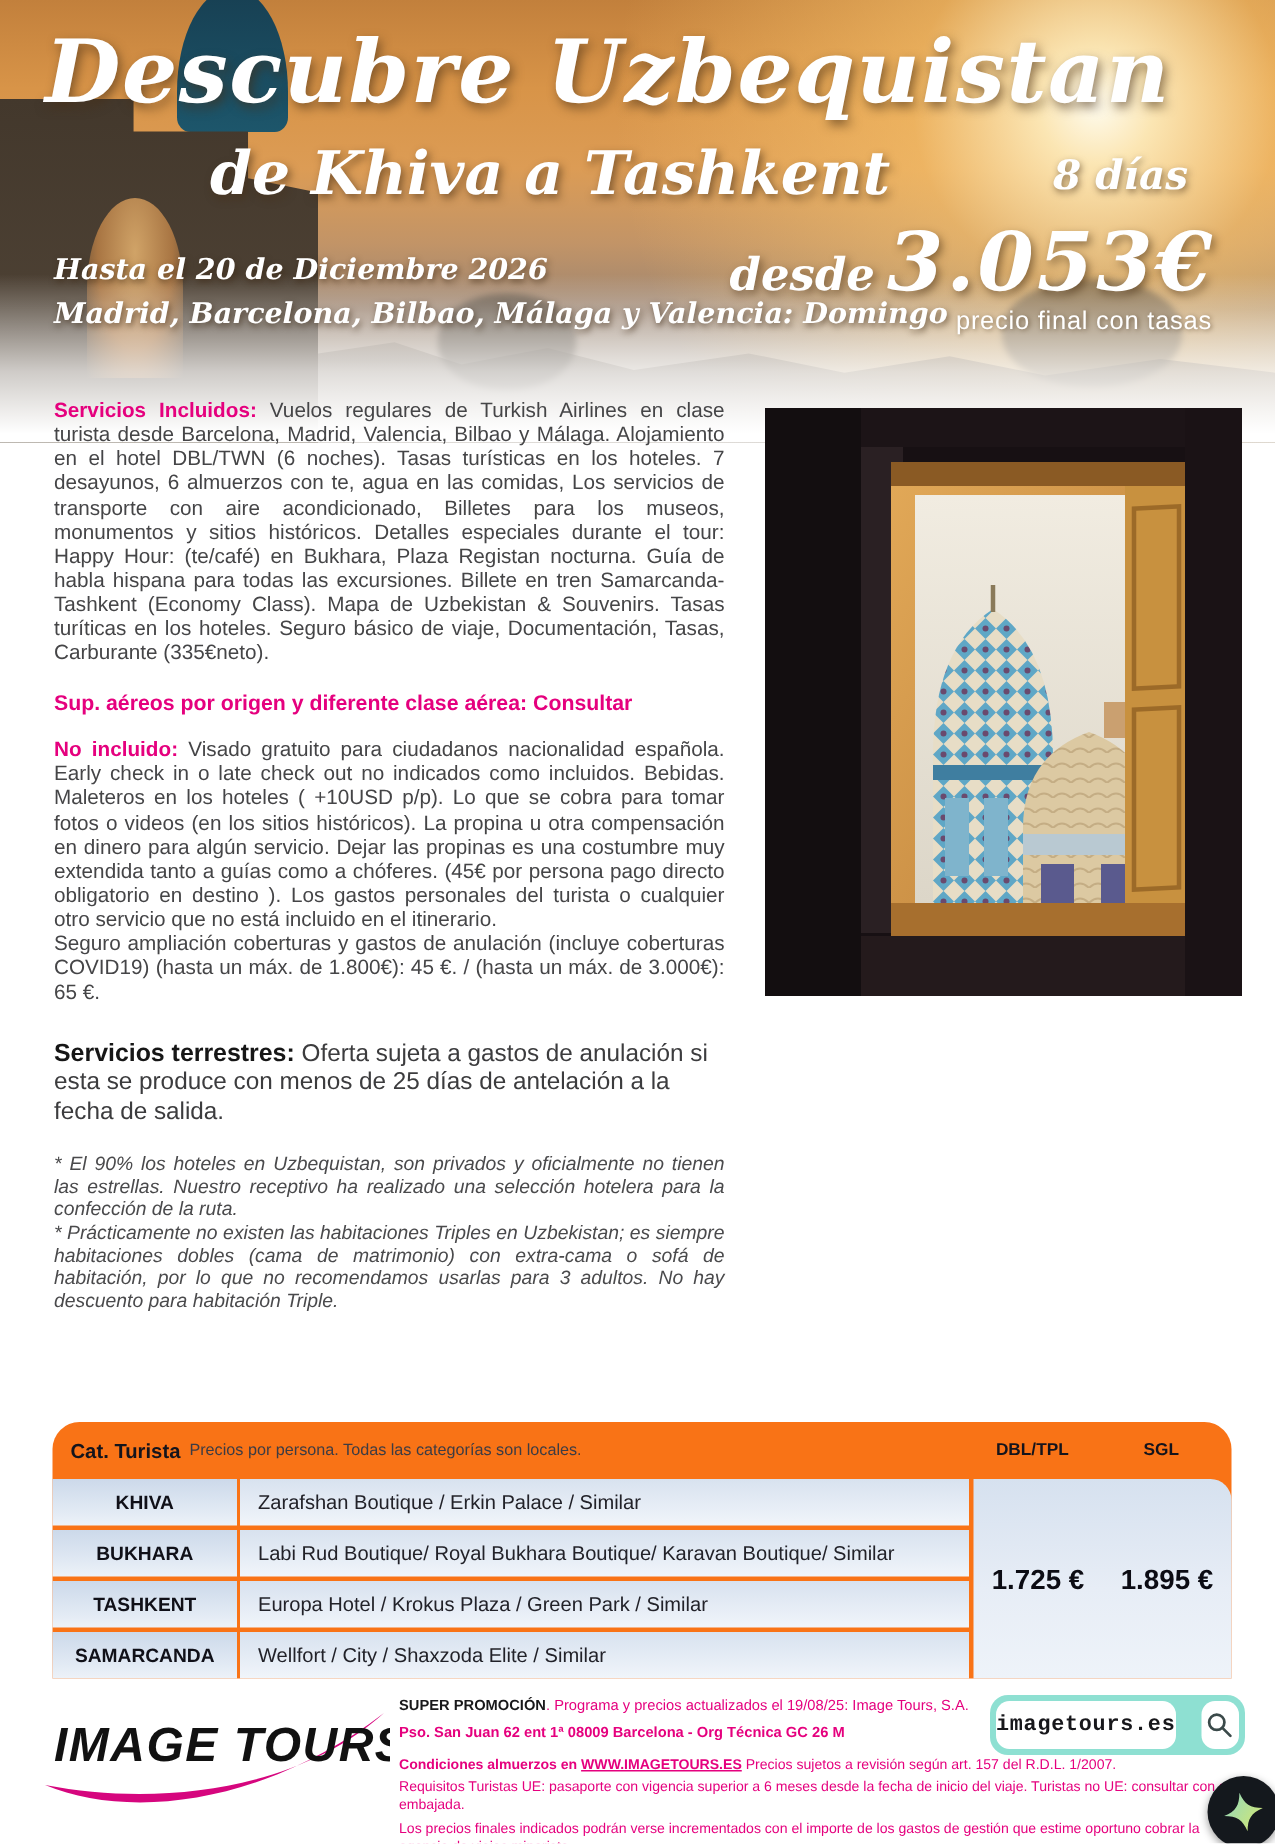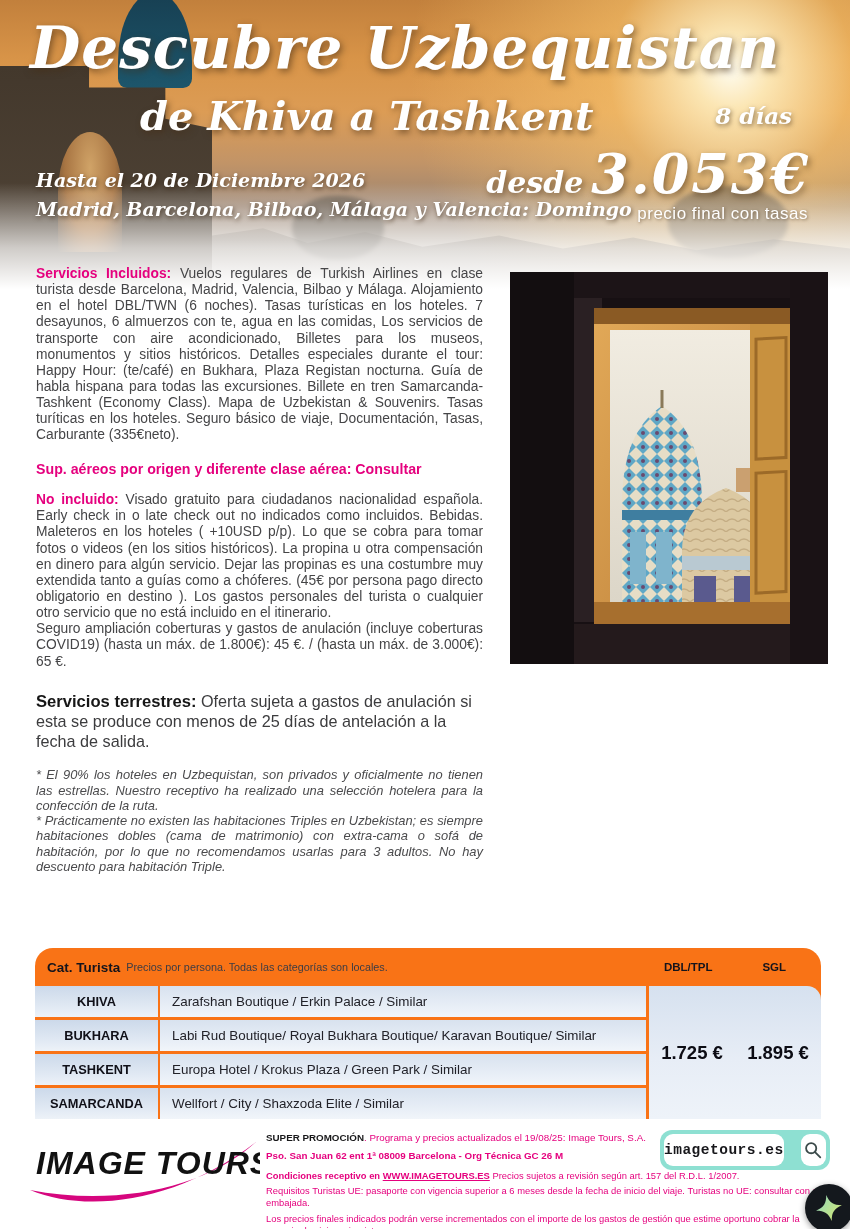--- a/index.html
+++ b/index.html
@@ -22,21 +22,21 @@
   .hero-roofs { left:212px; top:208px; width:638px; height:92px; background:linear-gradient(180deg, rgba(92,80,68,.0) 0%, rgba(92,80,68,.45) 35%, rgba(120,108,96,.55) 100%);
     clip-path:polygon(0 30%, 8% 22%, 15% 38%, 24% 26%, 33% 42%, 45% 30%, 55% 44%, 66% 32%, 76% 46%, 88% 34%, 100% 44%, 100% 100%, 0 100%); }
   .hero-tree1 { left:292px; top:196px; width:92px; height:64px; background:rgba(70,62,50,.6); border-radius:48%; filter:blur(2px); }
   .hero-tree2 { left:668px; top:186px; width:120px; height:72px; background:rgba(82,72,58,.5); border-radius:48%; filter:blur(2px); }
   .hero-fade { left:0; top:0; width:100%; height:100%; background:linear-gradient(180deg, rgba(255,255,255,0) 62%, rgba(255,255,255,.72) 84%, #ffffff 98%); }
 
   .script { font-family:"DejaVu Serif", serif; font-style:italic; font-weight:bold; color:#fff; }
   .h-title { position:absolute; left:30px; top:14px; font-size:58px; letter-spacing:1px; text-shadow:2px 3px 7px rgba(70,45,20,.6); white-space:nowrap; }
   .h-sub   { position:absolute; left:140px; top:92px; font-size:40px; text-shadow:2px 3px 6px rgba(70,45,20,.6); white-space:nowrap; }
   .h-dates { position:absolute; left:36px; top:166px; font-size:19px; line-height:1.55; text-shadow:1px 2px 4px rgba(60,40,20,.65); }
-  .h-days  { position:absolute; right:58px; top:102px; font-size:23px; text-shadow:1px 2px 5px rgba(70,45,20,.6); }
+  .h-days  { position:absolute; right:58px; top:102px; font-size:27px; text-shadow:1px 2px 5px rgba(70,45,20,.6); }
   .h-price { position:absolute; right:40px; top:142px; text-shadow:2px 3px 6px rgba(70,45,20,.55); white-space:nowrap; }
   .h-price .from { font-size:30px; margin-right:8px; }
   .h-price .amount { font-size:54px; letter-spacing:2px; }
   .h-note  { position:absolute; right:42px; top:204px; font-size:17px; font-weight:400; color:#fff; font-family:Liberation Sans, sans-serif; text-shadow:1px 1px 3px rgba(70,45,20,.55); letter-spacing:.5px; }
 
   
   .content { position:absolute; left:0; top:262px; width:850px; }
   .col-left  { position:absolute; left:36px; top:4px; width:447px; color:#454547; font-size:13.8px; line-height:1.17; }
   .col-left p.just { text-align:justify; }
   .lead-m { color:#e5007e; font-weight:bold; }
@@ -243,21 +243,21 @@
         <path d="M2 58 C 60 82 150 70 228 10 C 175 58 85 74 2 58 Z" fill="#d6067e"></path>
         <text x="8" y="42" font-family="Liberation Sans, sans-serif" font-size="32" font-weight="bold" font-style="italic" fill="#111" letter-spacing="1">IMAGE TOURS</text>
       </svg>
     </div>
 
     <div class="fineprint">
       <div class="fp1"><span class="fp-black">SUPER PROMOCIÓN</span><span>. Programa y precios actualizados el 19/08/25:  Image Tours, S.A.</span></div>
       <div class="fp2">Pso. San Juan 62 ent 1ª 08009 Barcelona - Org Técnica GC 26 M</div>
     </div>
     <div class="fp3">
-      <div class="line"><span class="cond-lead">Condiciones receptivo en </span><span class="cond-url">WWW.IMAGETOURS.ES</span><span class="ital"> Precios sujetos a revisión según art. 157 del R.D.L. 1/2007.</span></div>
+      <div class="line"><span class="cond-lead">Condiciones almuerzos en </span><span class="cond-url">WWW.IMAGETOURS.ES</span><span class="ital"> Precios sujetos a revisión según art. 157 del R.D.L. 1/2007.</span></div>
       <div class="line ital">Requisitos Turistas UE: pasaporte con vigencia superior a 6 meses desde la fecha de inicio del viaje. Turistas no UE: consultar con su embajada.</div>
       <div class="line ital">Los precios finales indicados podrán verse incrementados con el importe de los gastos de gestión que estime oportuno cobrar la agencia de viajes minorista.</div>
     </div>
 
     <div class="searchpill">
       <div class="sp-text">imagetours.es</div>
       <div class="sp-btn">
         <svg width="20" height="20" viewBox="0 0 22 22">
           <circle cx="9" cy="9" r="5.6" fill="none" stroke="#3b4a4a" stroke-width="2"></circle>
           <line x1="13.5" y1="13.5" x2="19" y2="19" stroke="#3b4a4a" stroke-width="2" stroke-linecap="round"></line>

